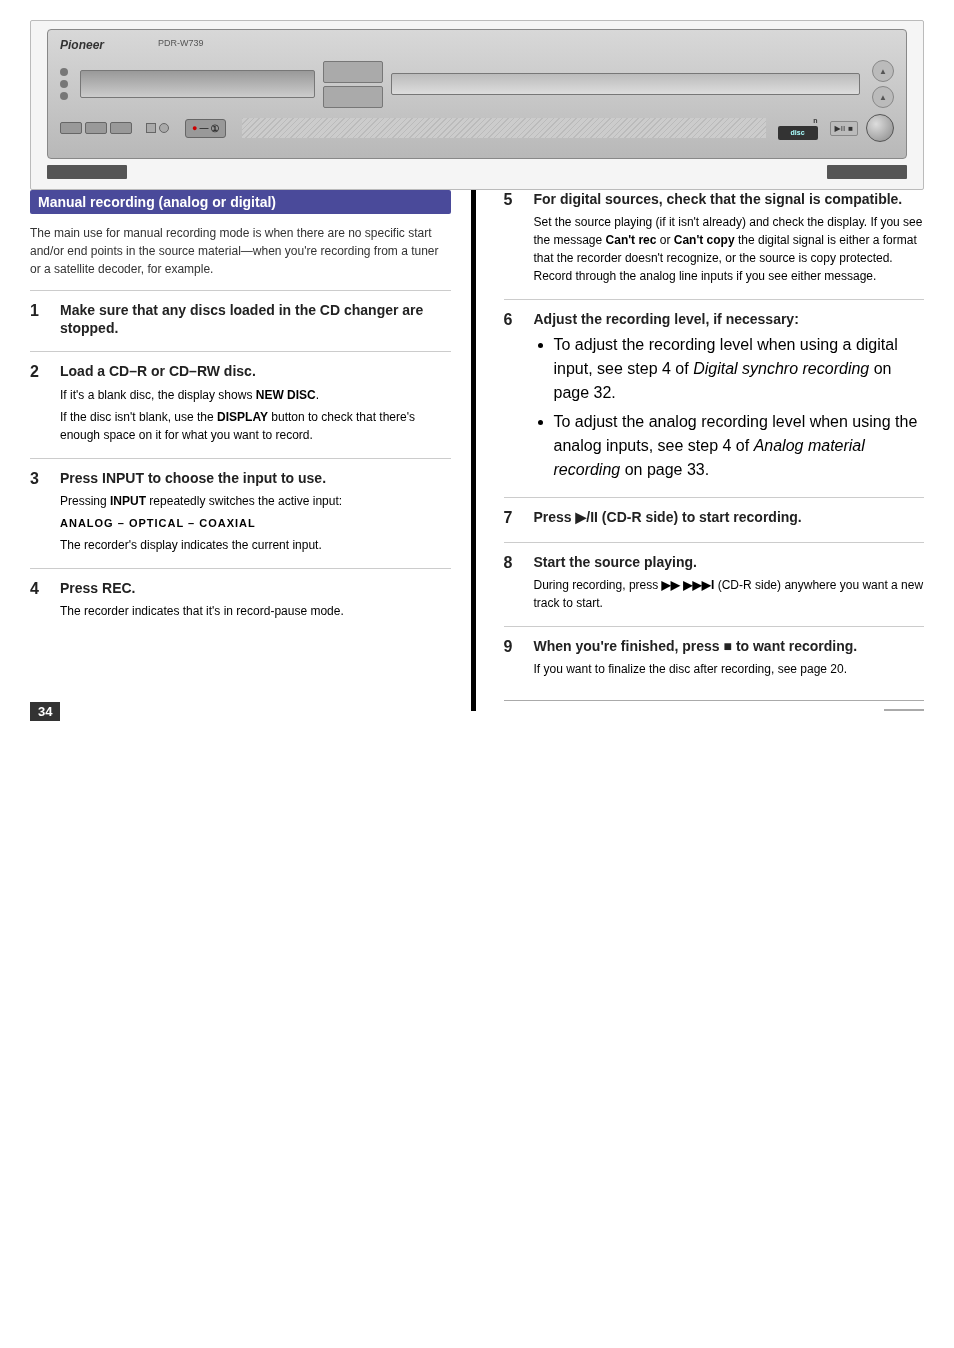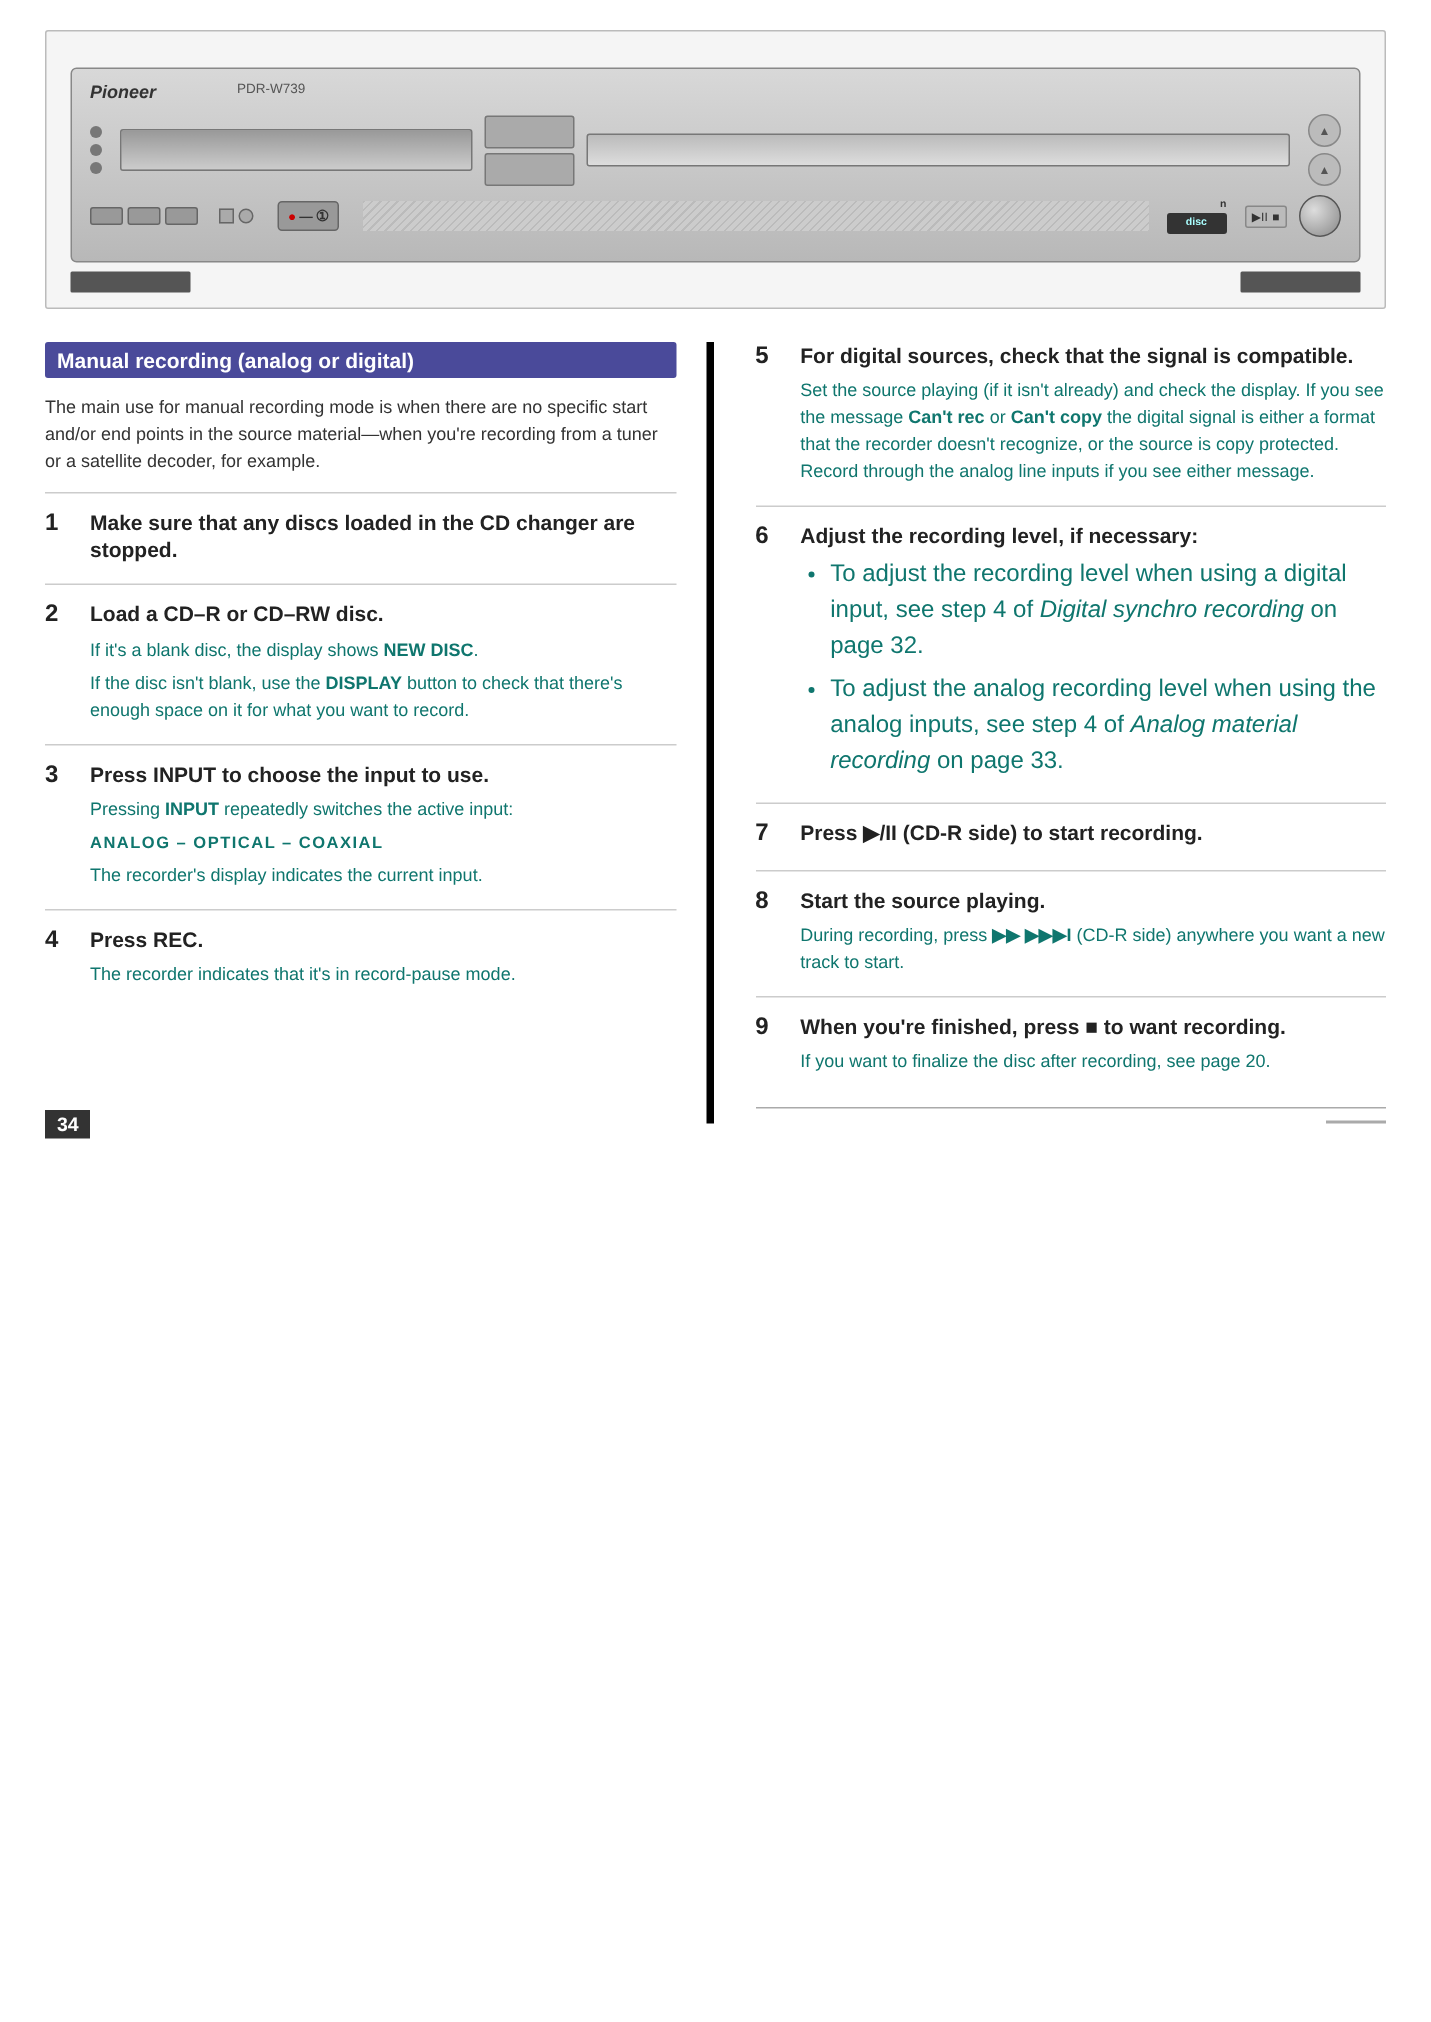--- a/index.html
+++ b/index.html
@@ -25,22 +25,21 @@
       border-bottom: 1px solid #ccc;
       padding: 8px 0 8px 0;
       margin-bottom: 18px;
       letter-spacing: -0.5px;
     }
 
     
     .device-image {
       border: 1px solid #bbb;
       background: #f5f5f5;
-      margin-bottom: 22px;
-      padding: 24px 16px 10px 16px;
+      padding: 8px 16px 10px 16px;
       border-radius: 2px;
     }
 
     .device-body {
       background: linear-gradient(to bottom, #d8d8d8, #b8b8b8);
       border: 1px solid #888;
       border-radius: 4px;
       padding: 10px 12px;
       position: relative;
       height: 130px;
@@ -238,21 +237,21 @@
     .step-title {
       font-size: 14px;
       font-weight: bold;
       color: #222;
       line-height: 1.3;
     }
 
     .step-body {
       font-size: 12px;
       line-height: 1.5;
-      color: #0f766e;
+      color: #000000;
       padding-left: 30px;
     }
 
     .step-body p {
       margin-bottom: 4px;
     }
 
     .step-body .dash-sequence {
       font-weight: bold;
       font-variant: small-caps;

